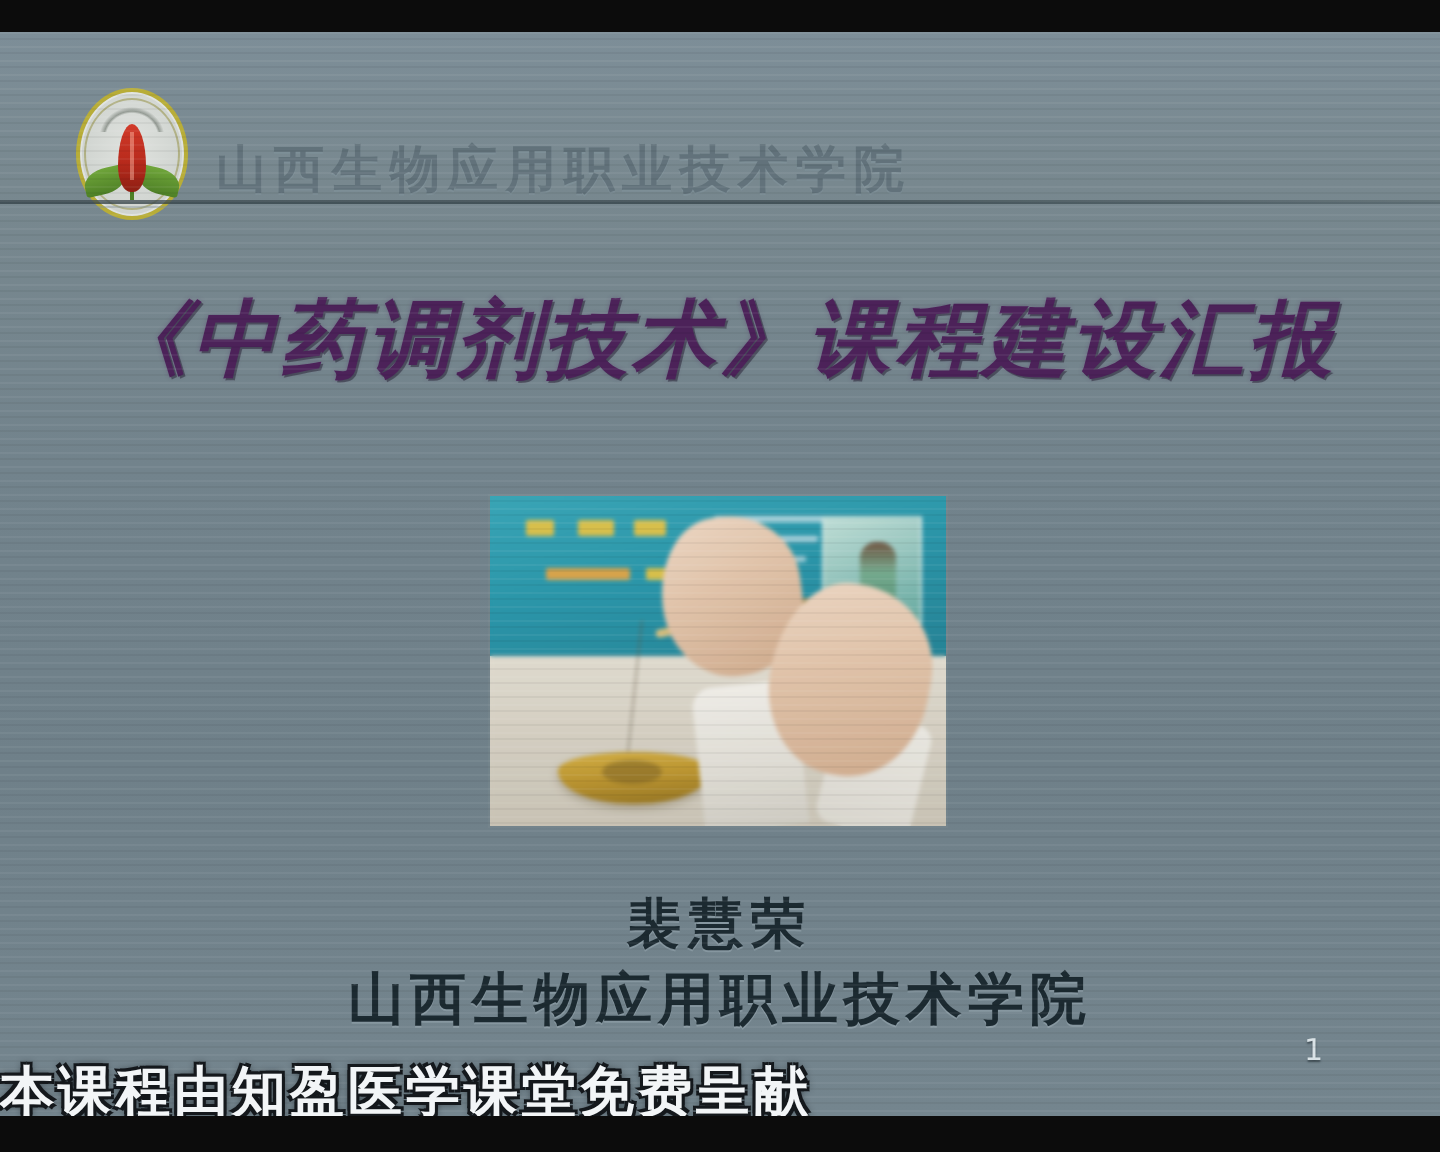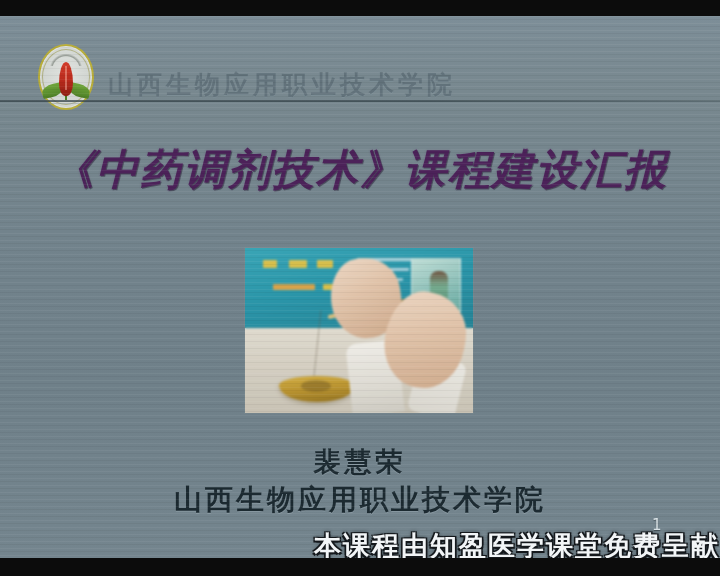--- a/index.html
+++ b/index.html
@@ -351,21 +351,21 @@
     color: #d9e2e6;
     text-shadow: 0 1px 1px rgba(30,40,46,0.6);
   }
 
   
   .watermark {
     position: absolute;
     left: 0;
     top: 528px;
     width: 720px;
-    text-align: right;
+    text-align: left;
     z-index: 35;
     font-family: "DejaVu Sans", sans-serif;
     font-size: 27px;
     font-weight: 700;
     letter-spacing: 2px;
     color: #f2f5f7;
     text-shadow:
        -1.5px -1.5px 0 #14181c,
         1.5px -1.5px 0 #14181c,
        -1.5px  1.5px 0 #14181c,

